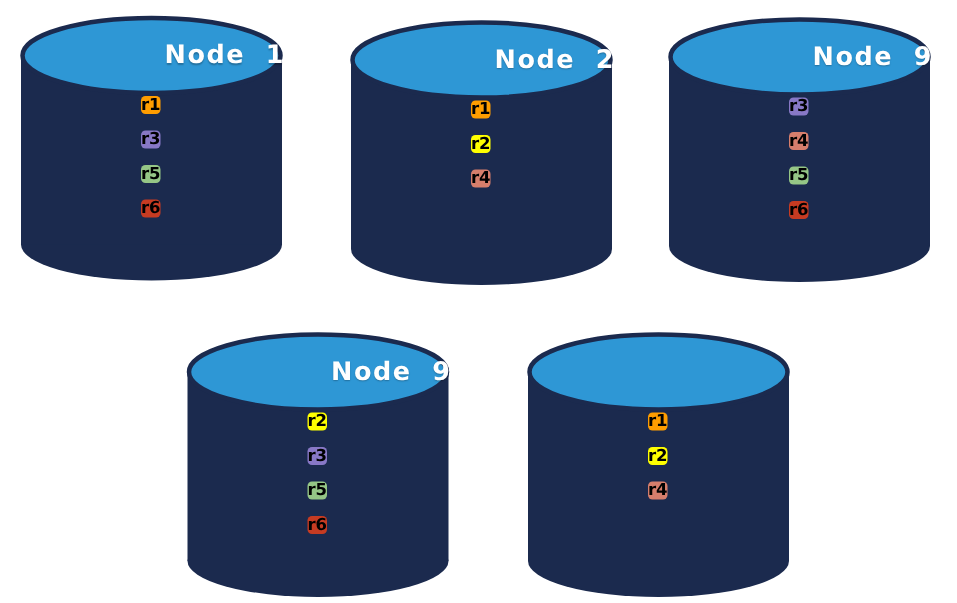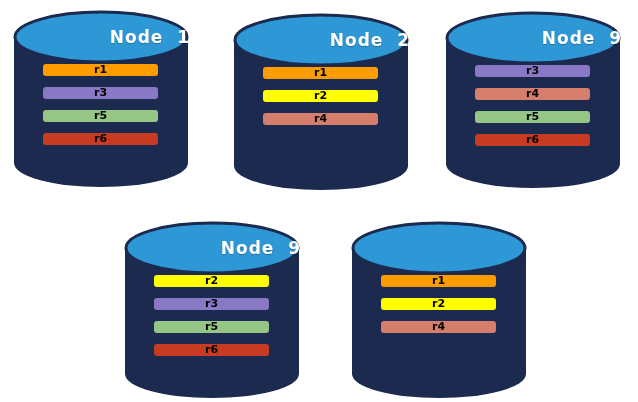--- a/index.html
+++ b/index.html
@@ -41,20 +41,21 @@
     text-shadow: 0 1px 1px rgba(0,0,0,0.25);
   }
   .bars {
     position: absolute;
     top: 56px;
     left: 31px;
     right: 32px;
     display: flex;
     flex-direction: column;
     gap: 11px;
+    align-items: center;
   }
   .bar {
     height: 12px;
     border-radius: 3px;
     display: flex;
     align-items: center;
     justify-content: center;
     font-size: 11px;
     line-height: 12px;
     font-weight: bold;

